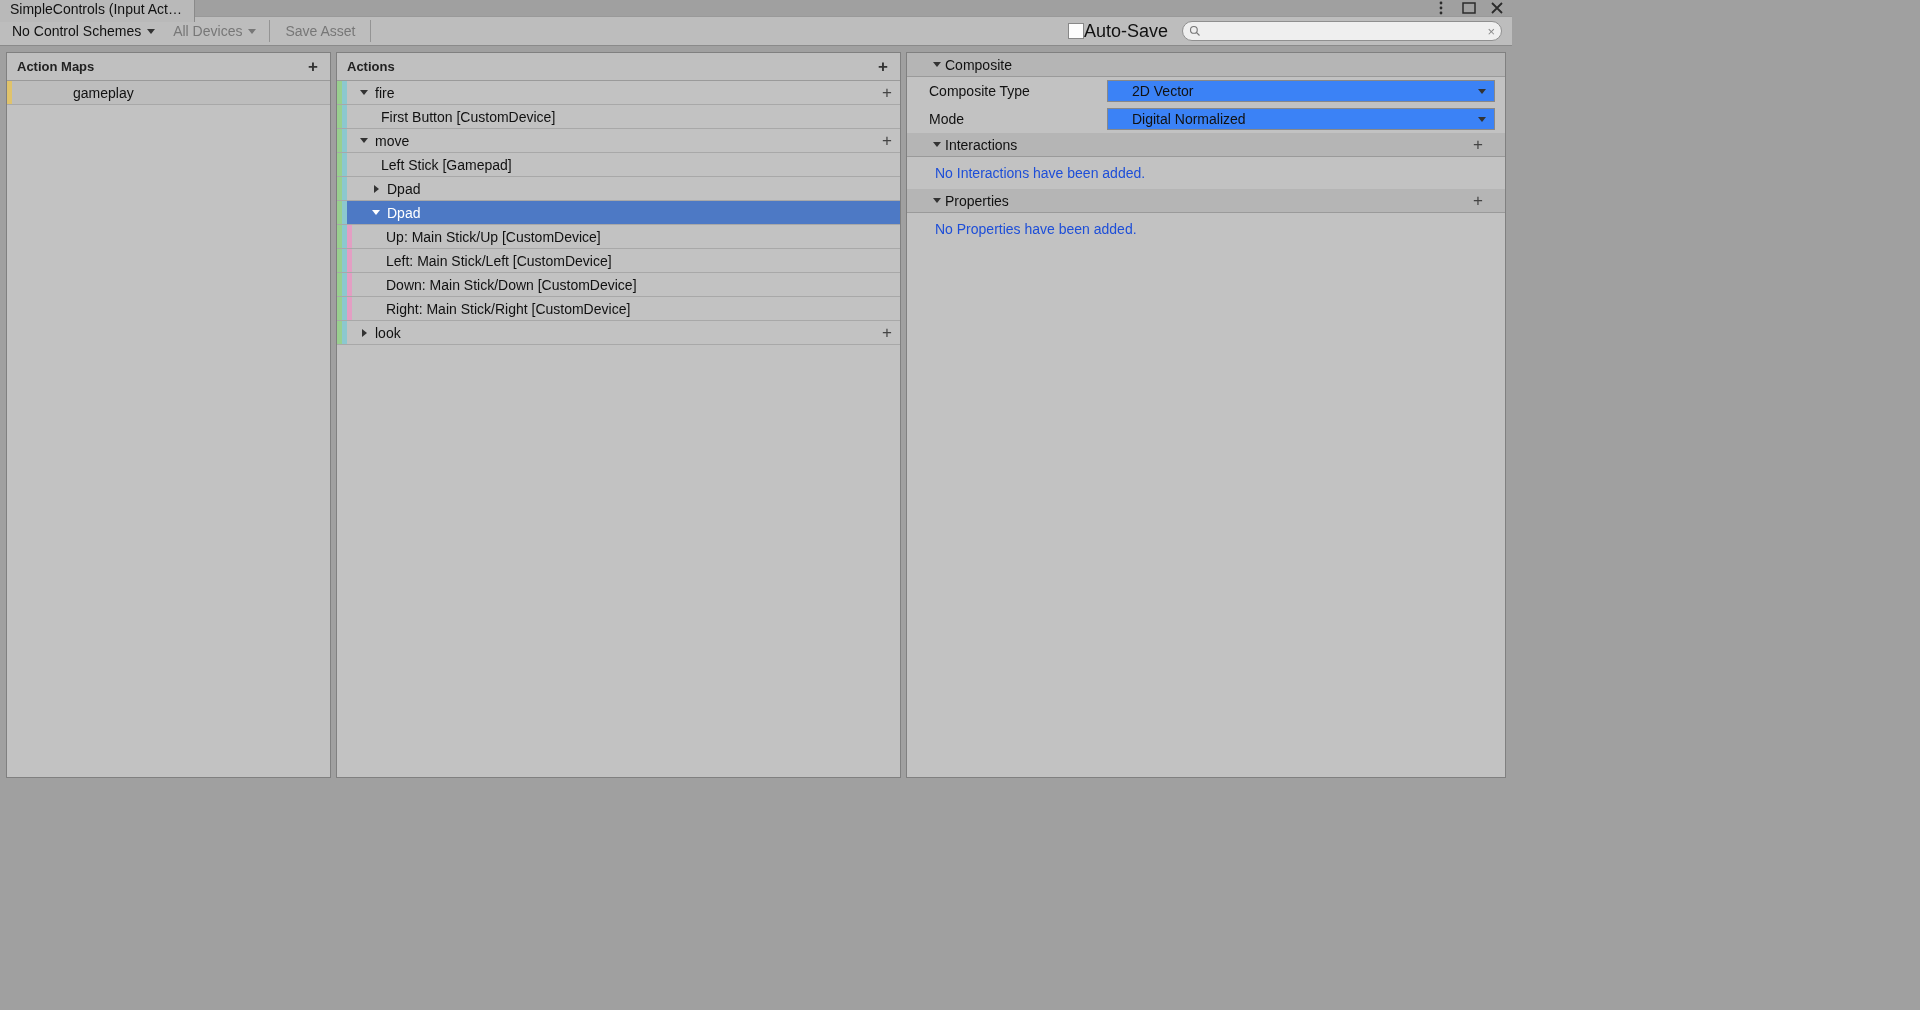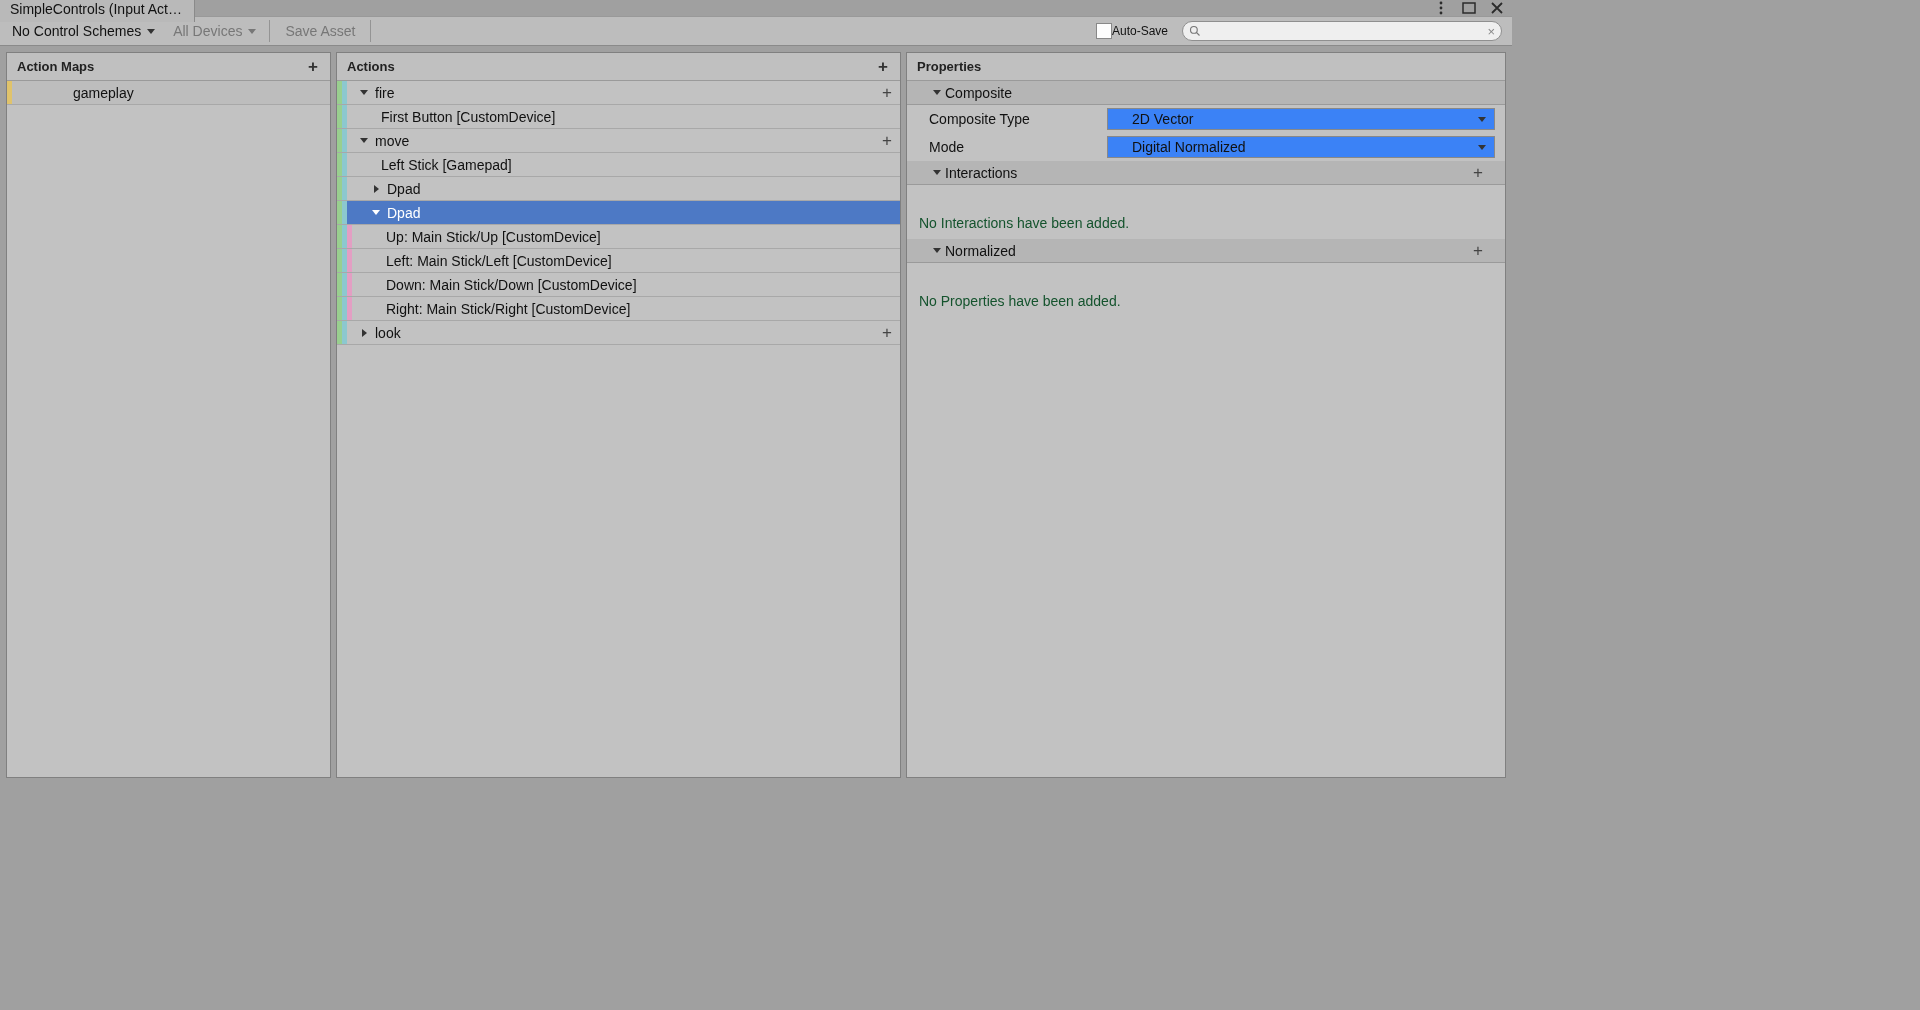--- a/index.html
+++ b/index.html
@@ -16,21 +16,21 @@
 
 .toolbar { display:flex; align-items:center; height: 30px; background:#bdbdbd; border-top:1px solid #999; border-bottom:1px solid #8a8a8a; padding: 0 4px; gap:2px; }
 .toolbar .dd { display:flex; align-items:center; height:24px; padding:0 8px; background:#bdbdbd; font-size:14px; cursor:pointer; gap:6px; }
 .caret-down { width:0; height:0; border-left:4px solid transparent; border-right:4px solid transparent; border-top:5px solid #333; display:inline-block; }
 .caret-right { width:0; height:0; border-top:4px solid transparent; border-bottom:4px solid transparent; border-left:5px solid #333; display:inline-block; }
 .caret-sm { border-left-width:4px; border-right-width:4px; border-top-width:5px; }
 .vsep { width:1px; height:22px; background:#949494; margin:0 3px; }
 .toolbar .btn { height:24px; padding:0 10px; display:flex; align-items:center; font-size:14px; background:#bdbdbd; color:#777; cursor:default; }
 .toolbar .spacer { flex:1; }
 .chk { width:16px; height:16px; background:#fdfdfd; border:1px solid #888; display:inline-block; }
-.autosave { display:flex; align-items:center; font-size:12px; margin-right:12px; }
+.autosave { display:flex; align-items:center; font-size:18px; margin-right:12px; }
 .search { display:flex; align-items:center; background:#efefef; border:1px solid #8f8f8f; border-radius:10px; height:20px; width:320px; padding:0 6px; gap:4px; margin-right:6px; }
 .search input { border:none; outline:none; background:transparent; font-size:12px; flex:1; }
 .search .clear { color:#888; font-size:13px; cursor:pointer; }
 
 
 .panels { display:flex; height: calc(100% - 58px); padding: 6px; gap:5px; background:#a0a0a0; }
 .panel { background:#c2c2c2; border:1px solid #808080; display:flex; flex-direction:column; }
 .panel.maps { width:325px; }
 .panel.actions { width:565px; }
 .panel.props { flex:1; }
@@ -63,21 +63,21 @@
 .pad2 { width:22px; display:inline-block; }
 .pad3 { width:34px; display:inline-block; }
 
 
 .sect-head { height:24px; display:flex; align-items:center; background:#b5b5b5; border-bottom:1px solid #9a9a9a; padding:0 22px; font-size:14px; }
 .sect-head .plus { margin-left:auto; font-size:17px; color:#444; cursor:pointer; }
 .prop-row { display:flex; align-items:center; height:28px; padding: 0 10px; }
 .prop-row .plabel { width:190px; font-size:14px; padding-left:12px; }
 .select { flex:1; height:22px; background:#3b82f6; border:1px solid #888; display:flex; align-items:center; padding:0 24px; font-size:14px; position:relative; cursor:pointer; }
 .select .caret-down { position:absolute; right:8px; }
-.empty-msg { padding:8px 12px; color:#14532d; font-size:14px;margin-top:22px; }
+.empty-msg { padding:8px 28px; color:#1d4ed8; font-size:14px; }
 
 </style>
 </head>
 <body>
 
 <div class="tabbar">
   <div class="tab">
     <span class="tab-label">SimpleControls (Input Act…</span>
   </div>
   <div class="tabbar-right">
@@ -238,23 +238,20 @@
             <span class="caret-right"></span>
           </span>
         <span class="lbl">look</span>
         <span class="plus">+</span>
       </div>
 
     </div>
   </div>
 
   <div class="panel props">
-    <div class="panel-header">
-      <span>Properties</span>
-    </div>
     <div class="panel-body">
 
       <div class="sect-head">
         <span class="arrow" style="width:16px;display:inline-flex;justify-content:center;">
             <span class="caret-down"></span>
           </span>
         <span>Composite</span>
       </div>
       <div class="prop-row">
         <span class="plabel">Composite Type</span>
@@ -277,21 +274,21 @@
           </span>
         <span>Interactions</span>
         <span class="plus">+</span>
       </div>
       <div class="empty-msg">No Interactions have been added.</div>
 
       <div class="sect-head">
         <span class="arrow" style="width:16px;display:inline-flex;justify-content:center;">
             <span class="caret-down"></span>
           </span>
-        <span>Normalized</span>
+        <span>Properties</span>
         <span class="plus">+</span>
       </div>
       <div class="empty-msg">No Properties have been added.</div>
 
     </div>
   </div>
 
 </div>
 
 </body></html>

